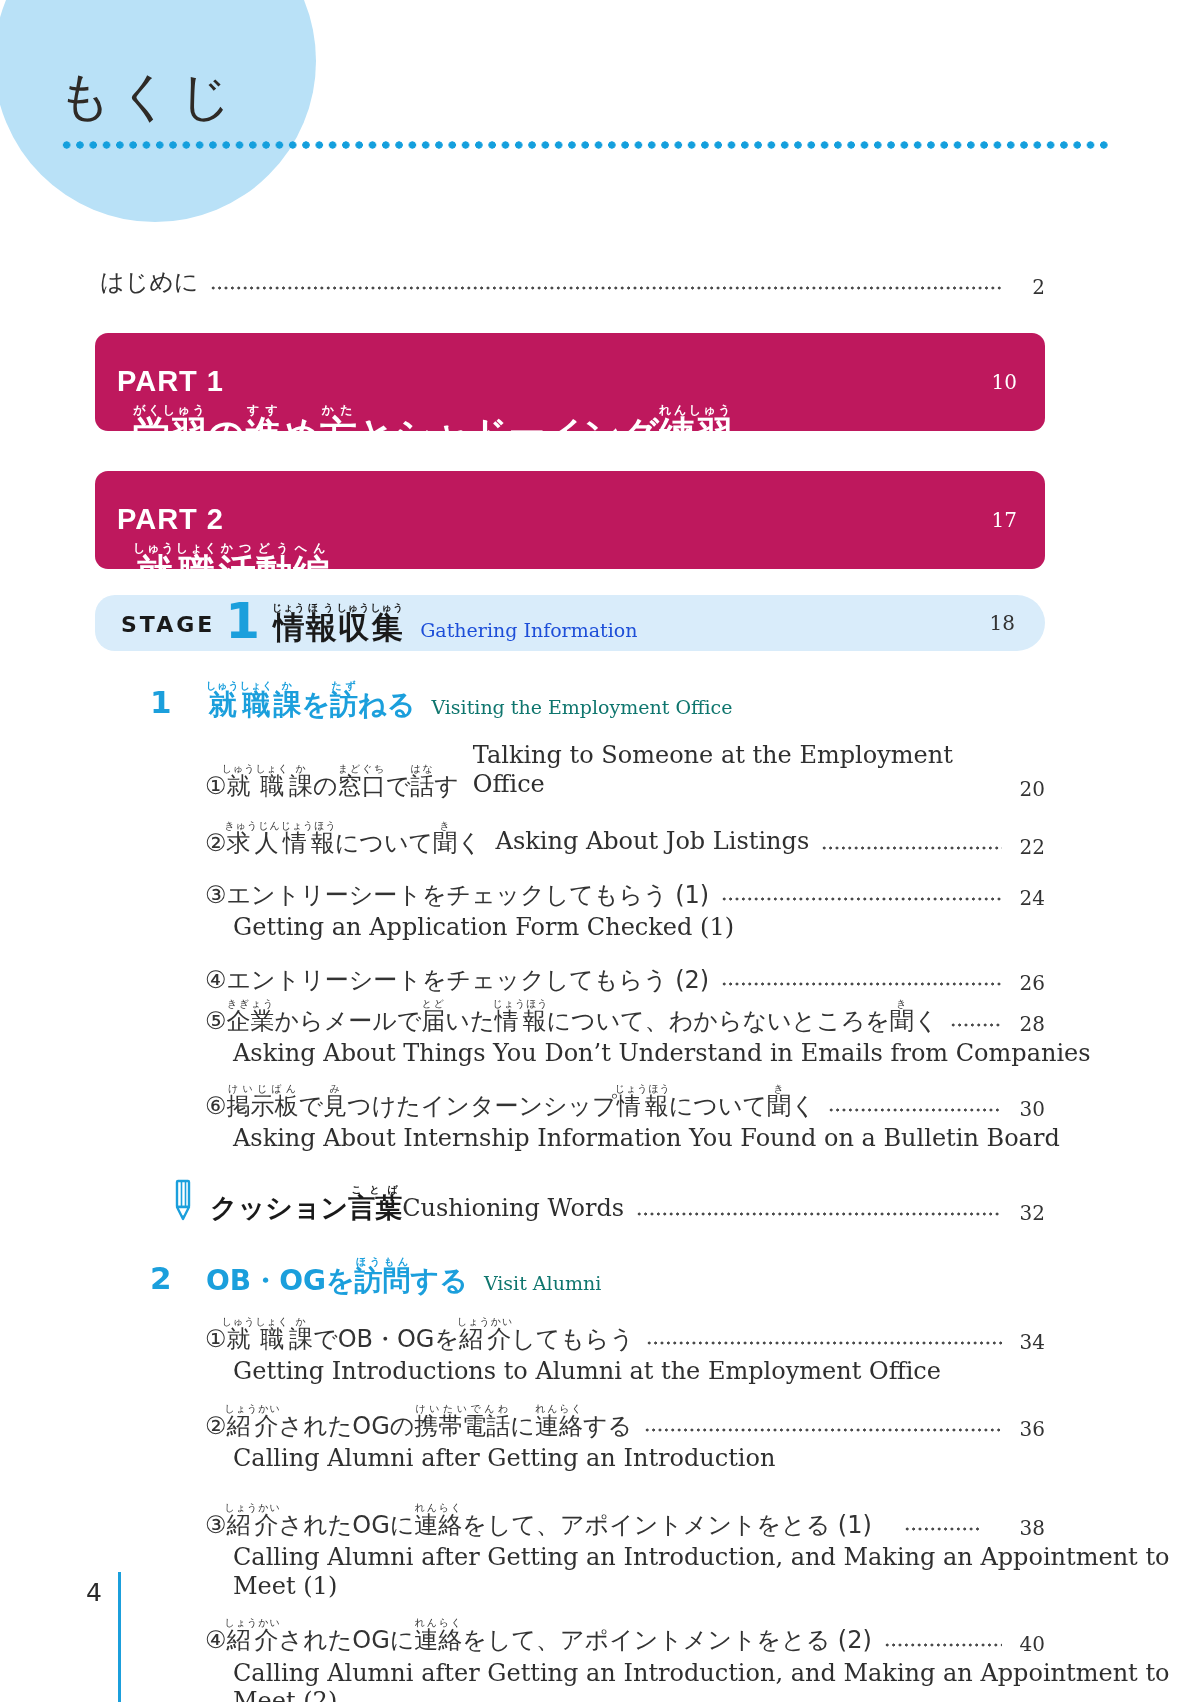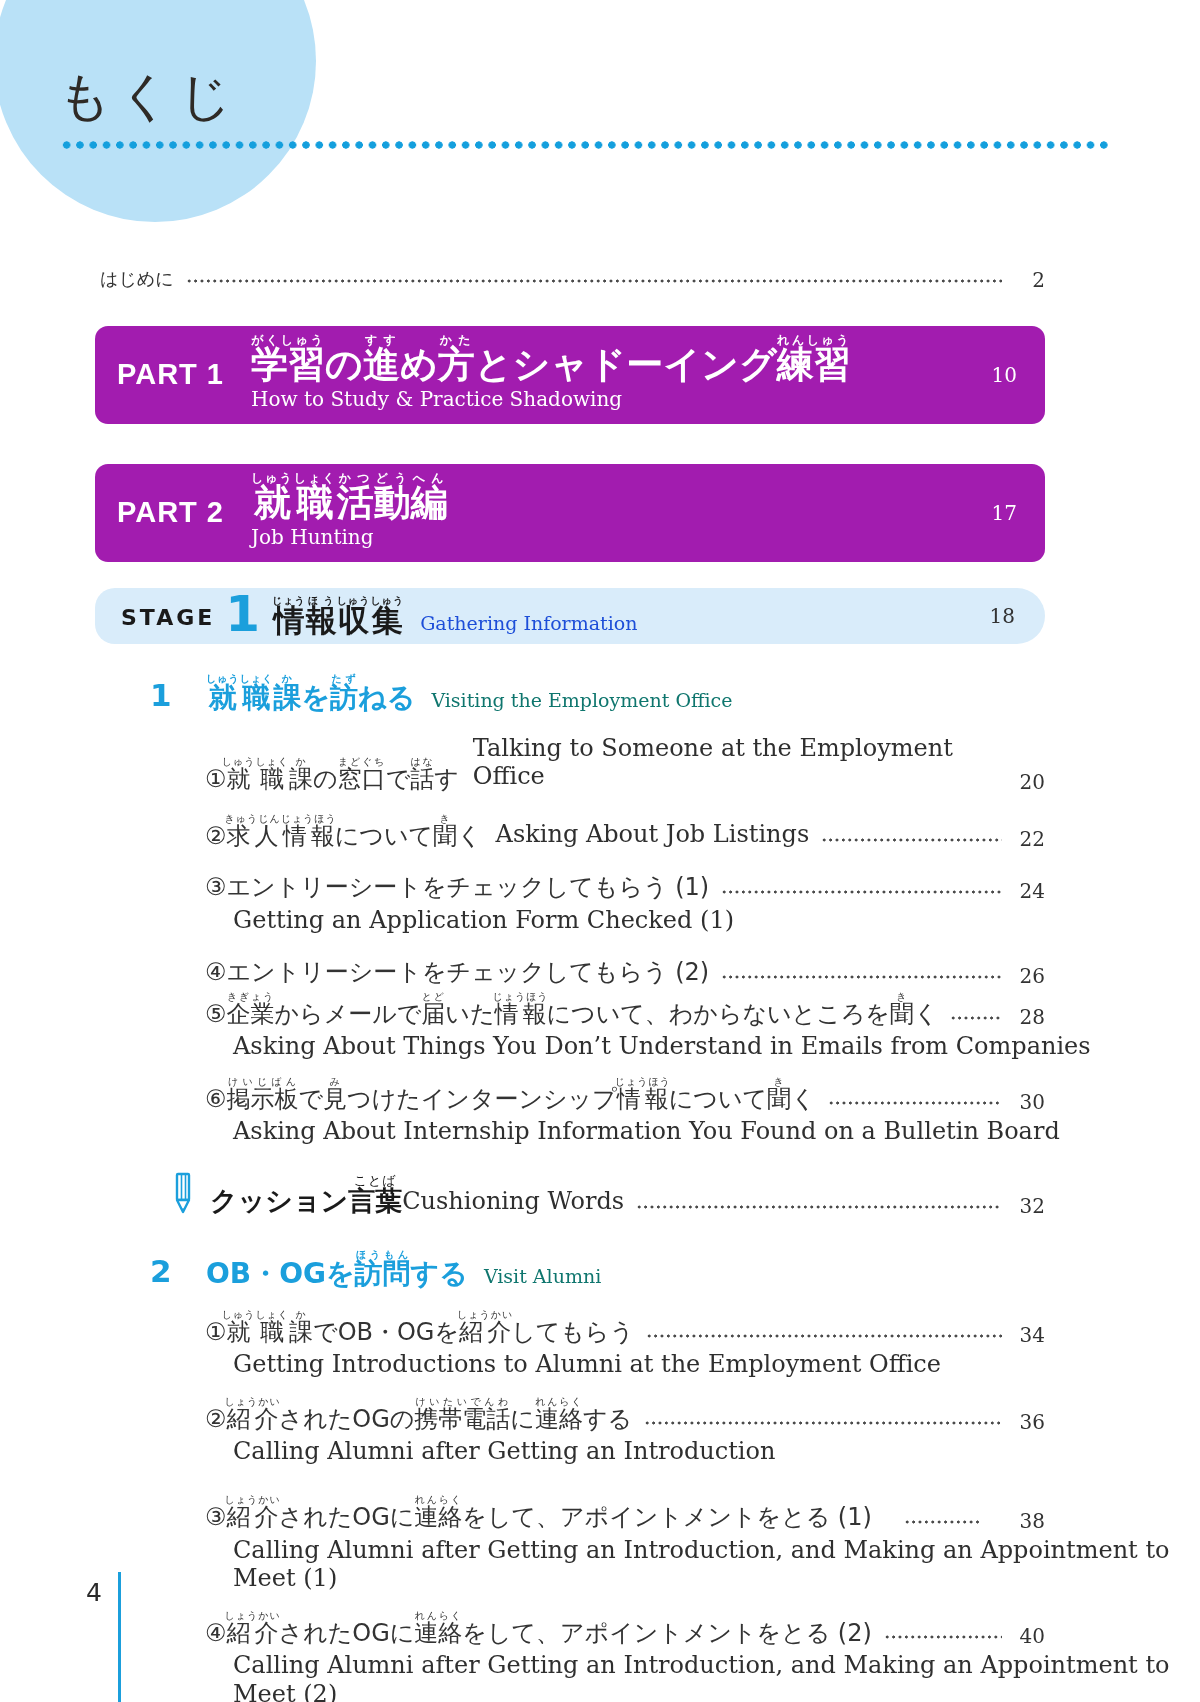--- a/index.html
+++ b/index.html
@@ -26,26 +26,26 @@
   .leader{
     flex:1;height:7px;align-self:flex-end;margin:0 9px 6px 12px;
     background-image:radial-gradient(circle,#4a4a4a 1.35px,transparent 1.75px);
     background-size:6.4px 6px;background-repeat:repeat-x;background-position:0 100%;
   }
   .pg{font-family:"DejaVu Serif",serif;font-size:20px;color:#333;min-width:34px;text-align:right;line-height:1;}
   .en-serif{font-family:"DejaVu Serif",serif;font-size:24px;color:#2f2f2f;line-height:1.2;}
   ruby rt{font-size:10px;letter-spacing:1px;}
   
   .intro-row{margin:38px 155px 0 100px;}
-  .intro-label{font-size:18px;line-height:1.2;color:#333;}
+  .intro-label{font-size:24px;line-height:1.2;color:#333;}
   
   .part-banner{
     position:relative;margin:36px 155px 0 95px;height:98px;border-radius:13px;
-    background:#a21caf;color:#ffffff;display:flex;align-items:flex-start;
-    padding:0 0 0 22px;box-sizing:border-box;
+    background:#be185d;color:#ffffff;display:flex;align-items:flex-start;
+    padding:0 0 0 22px;box-sizing:border-box;flex-direction:column;
   }
   .part-label{
     font-family:"Liberation Sans",sans-serif;font-weight:bold;font-size:29px;
     letter-spacing:1px;margin-top:34px;width:118px;line-height:1;
   }
   .part-title-block{margin-left:16px;margin-top:8px;}
   .part-title{font-size:37px;font-weight:bold;line-height:1;white-space:nowrap;}
   .part-title rt{font-size:12px;font-weight:bold;letter-spacing:2px;}
   .part-subtitle{font-family:"DejaVu Serif",serif;font-size:20px;margin-top:4px;line-height:1.2;}
   .part-page{
@@ -75,21 +75,21 @@
   .sec-sub{font-family:"DejaVu Serif",serif;font-size:19px;color:#0f766e;margin-left:16px;margin-bottom:2px;line-height:1;}
   .toc-item{margin:22px 155px 0 205px;}
   .toc-item .jp{font-size:24px;color:#333;line-height:1.05;white-space:nowrap;}
   .toc-item .jp rt{font-size:10px;}
   .toc-item .en-inline{margin-left:14px;margin-bottom:1px;}
   .item-en{margin:5px 0 0 233px;}
   
   .cushion-row{margin:26px 155px 0 168px;}
   .pencil{width:30px;height:44px;margin-right:12px;align-self:flex-end;}
   .cushion-title{font-size:27px;font-weight:bold;color:#1a1a1a;line-height:1.05;white-space:nowrap;}
-  .cushion-title rt{font-size:13px;font-weight:normal;text-align:center;}
+  .cushion-title rt{font-size:10px;font-weight:bold;}
   
   .footer-page{position:absolute;left:86px;top:1578px;font-size:25px;color:#2a2a2a;}
   .footer-rule{position:absolute;left:118px;top:1572px;width:3px;height:130px;background:#1b9fdc;}
 </style>
 </head>
 <body>
 
 <div class="page">
 
   <div class="header-circle"></div>

